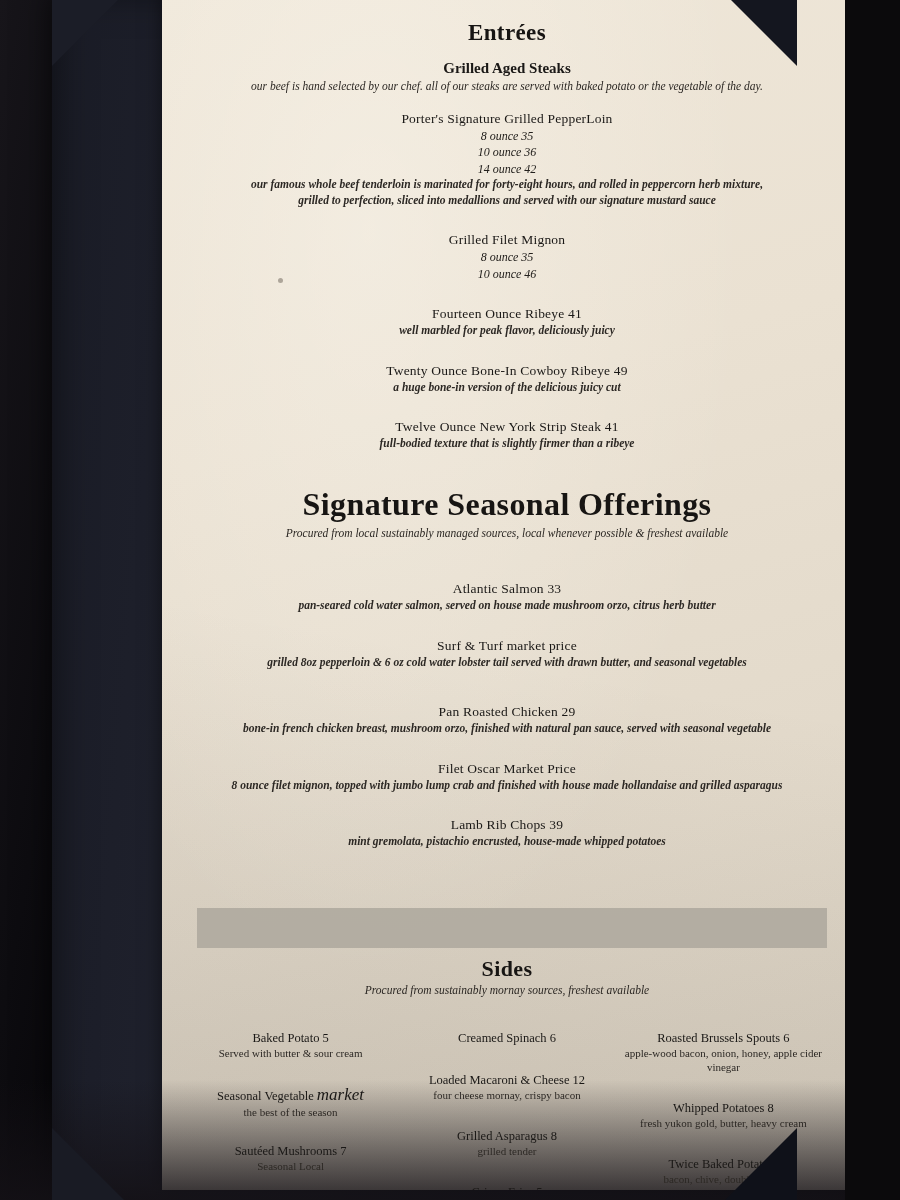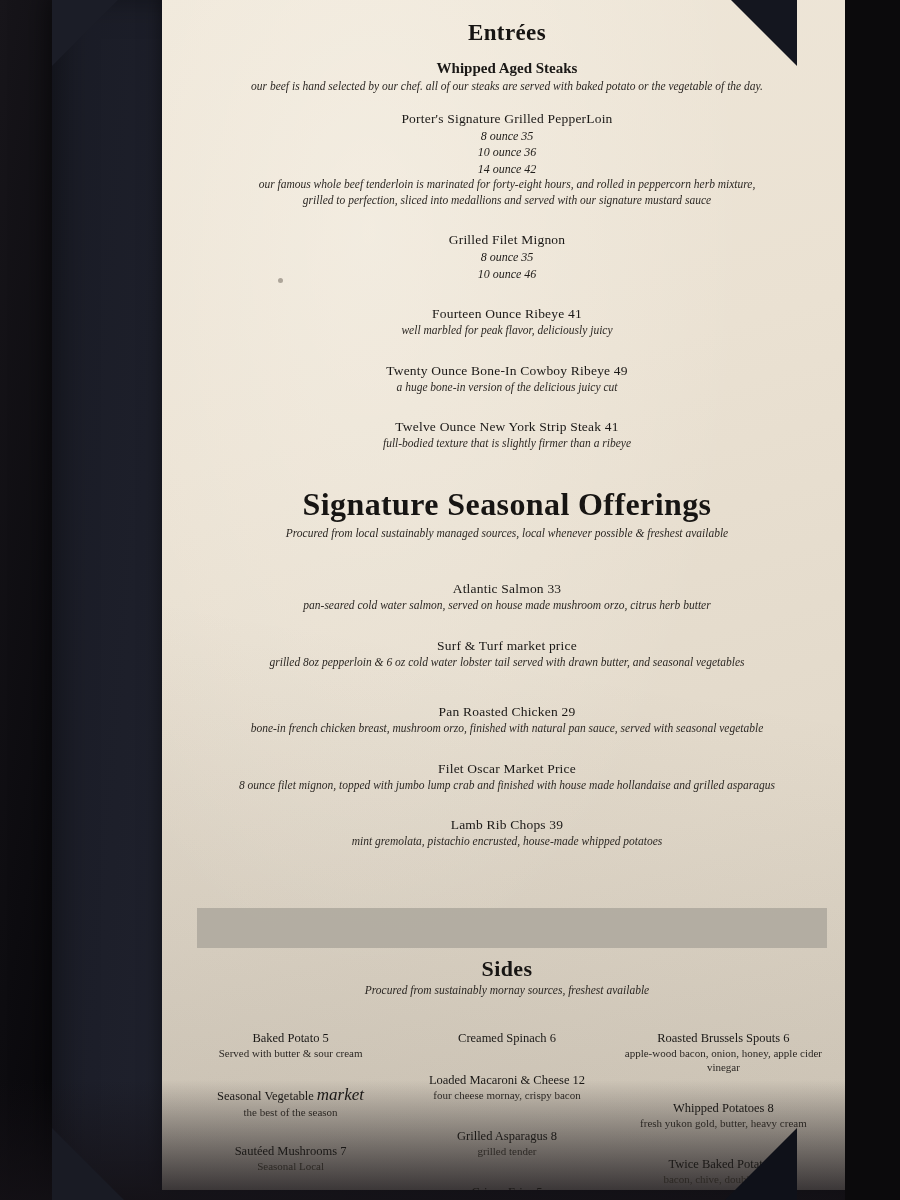--- a/index.html
+++ b/index.html
@@ -181,20 +181,21 @@
     font-size: 13.5px;
     color: #1a1816;
     letter-spacing: 0.2px;
     margin-bottom: 1px;
   }
   .item-desc {
     font-style: italic;
     font-size: 11.5px;
     color: #2c2824;
     line-height: 1.35;
+    font-weight: bold;
   }
   .price-line {
     font-style: italic;
     font-size: 12px;
     color: #23201d;
     line-height: 1.38;
   }
 
   .spacer-sm { height: 10px; }
   .spacer-md { height: 20px; }
@@ -280,21 +281,21 @@
   <div class="folder">
     <div class="folder-inner-shadow"></div>
 
     <div class="page">
       <div class="page-shade"></div>
       <div class="speck"></div>
 
       <div class="content">
 
         <h1 class="section-title">Entrées</h1>
-        <h2 class="sub-title">Whipped Aged Steaks</h2>
+        <h2 class="sub-title">Grilled Aged Steaks</h2>
         <p class="italic-note">our beef is hand selected by our chef. all of our steaks are served with baked potato or the vegetable of the day.</p>
 
         <div class="item">
           <div class="item-name">Porter's Signature Grilled PepperLoin</div>
           <div class="price-line">8 ounce  35</div>
           <div class="price-line">10 ounce  36</div>
           <div class="price-line">14 ounce  42</div>
           <div class="item-desc">our famous whole beef tenderloin is marinated for forty-eight hours, and rolled in peppercorn herb mixture,</div>
           <div class="item-desc">grilled to perfection, sliced into medallions and served with our signature mustard sauce</div>
         </div>

